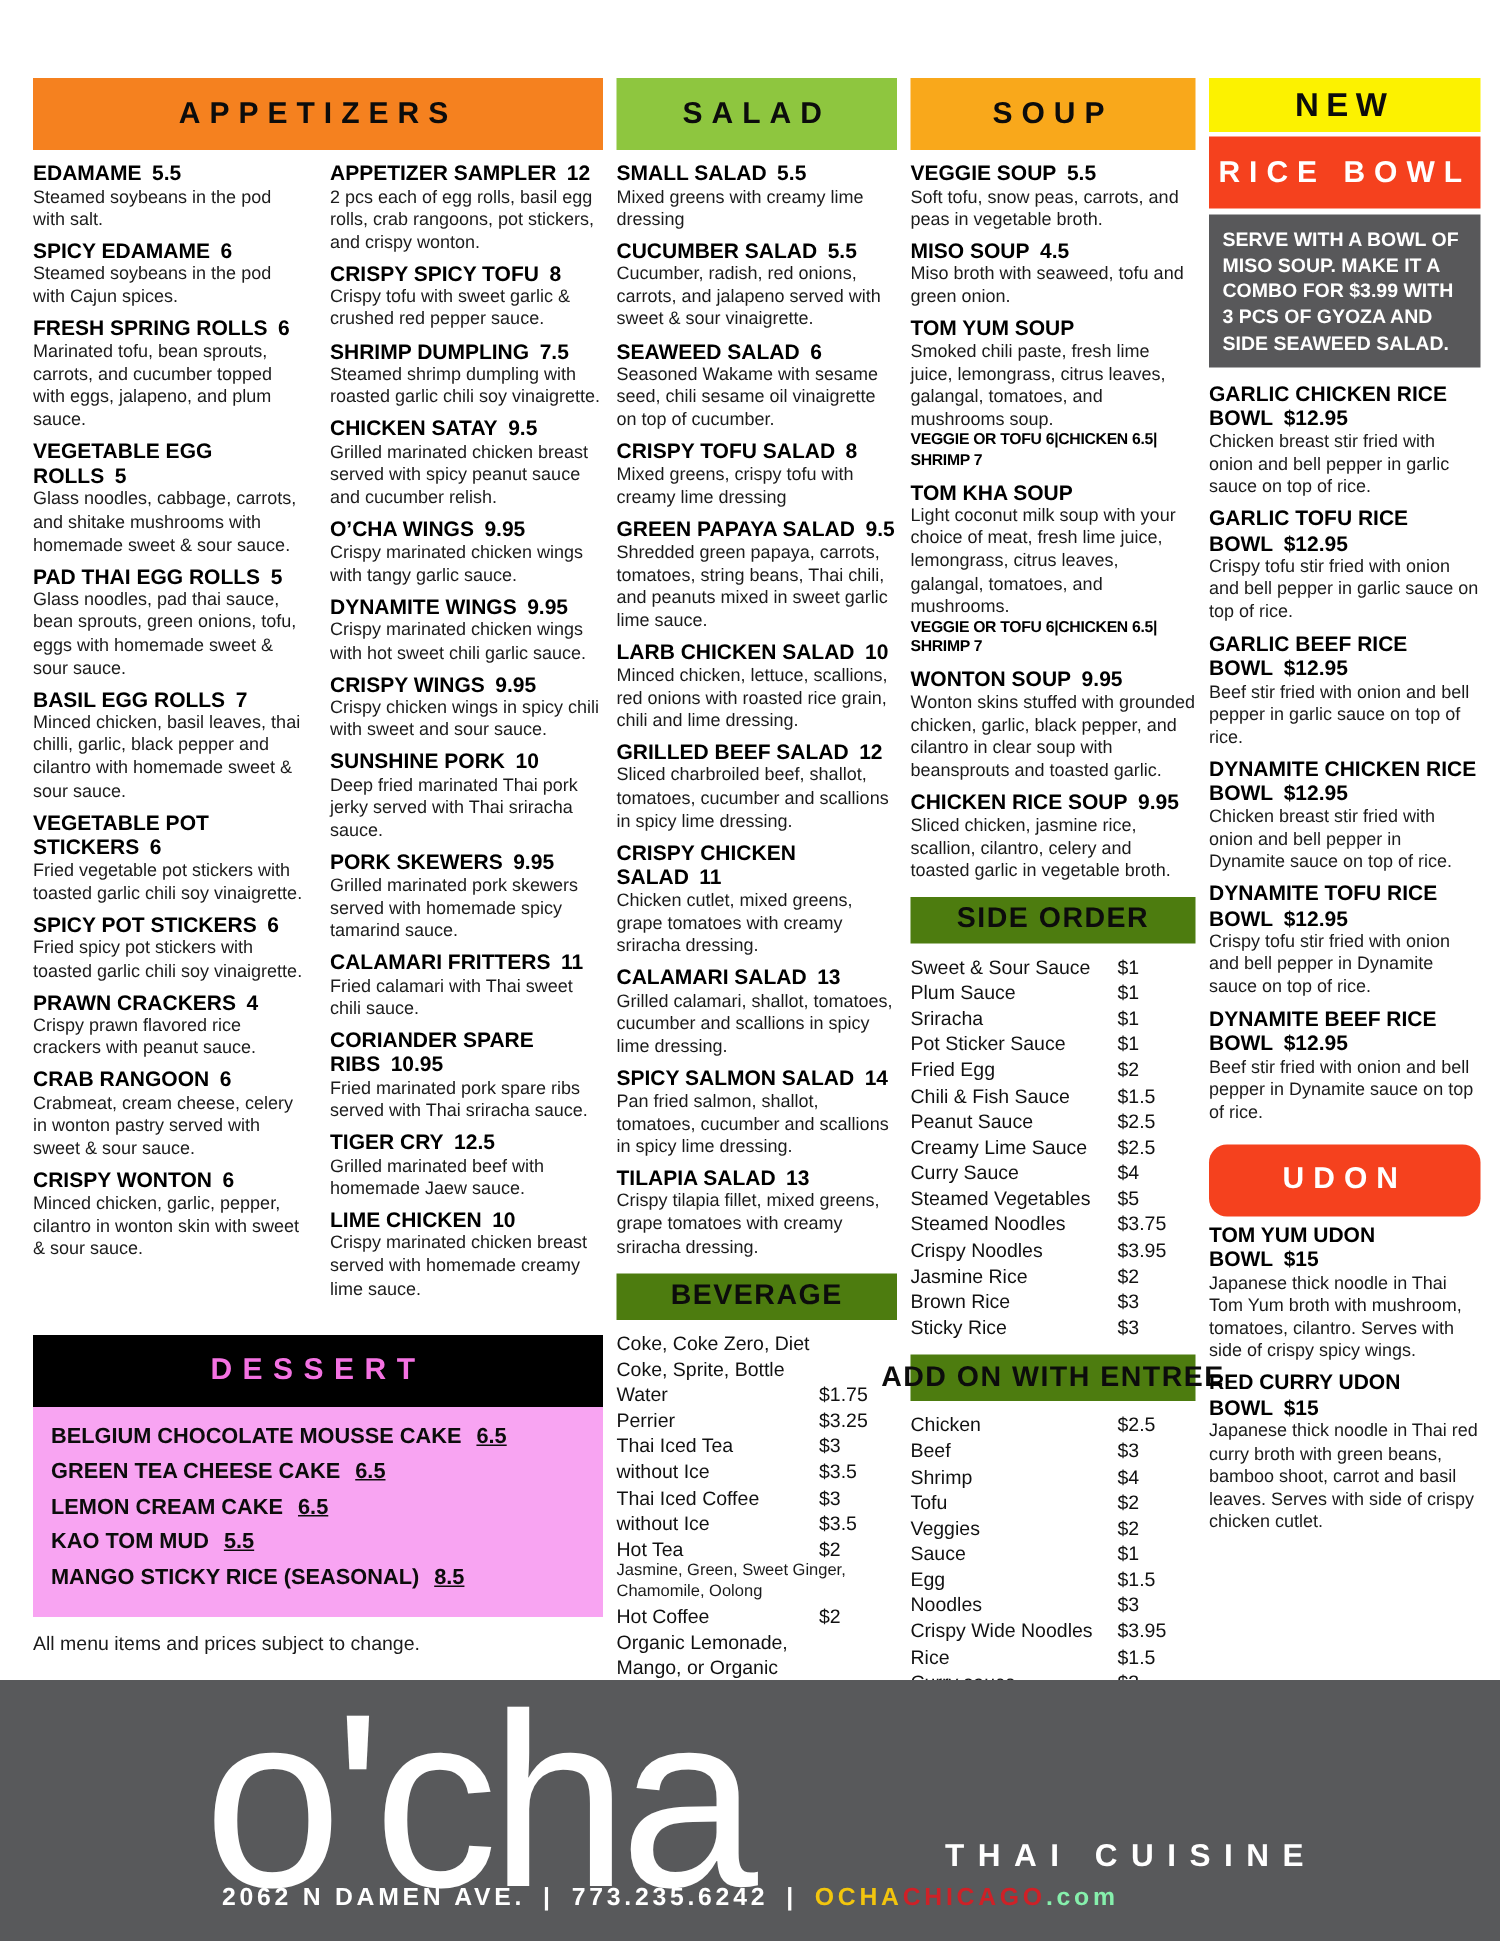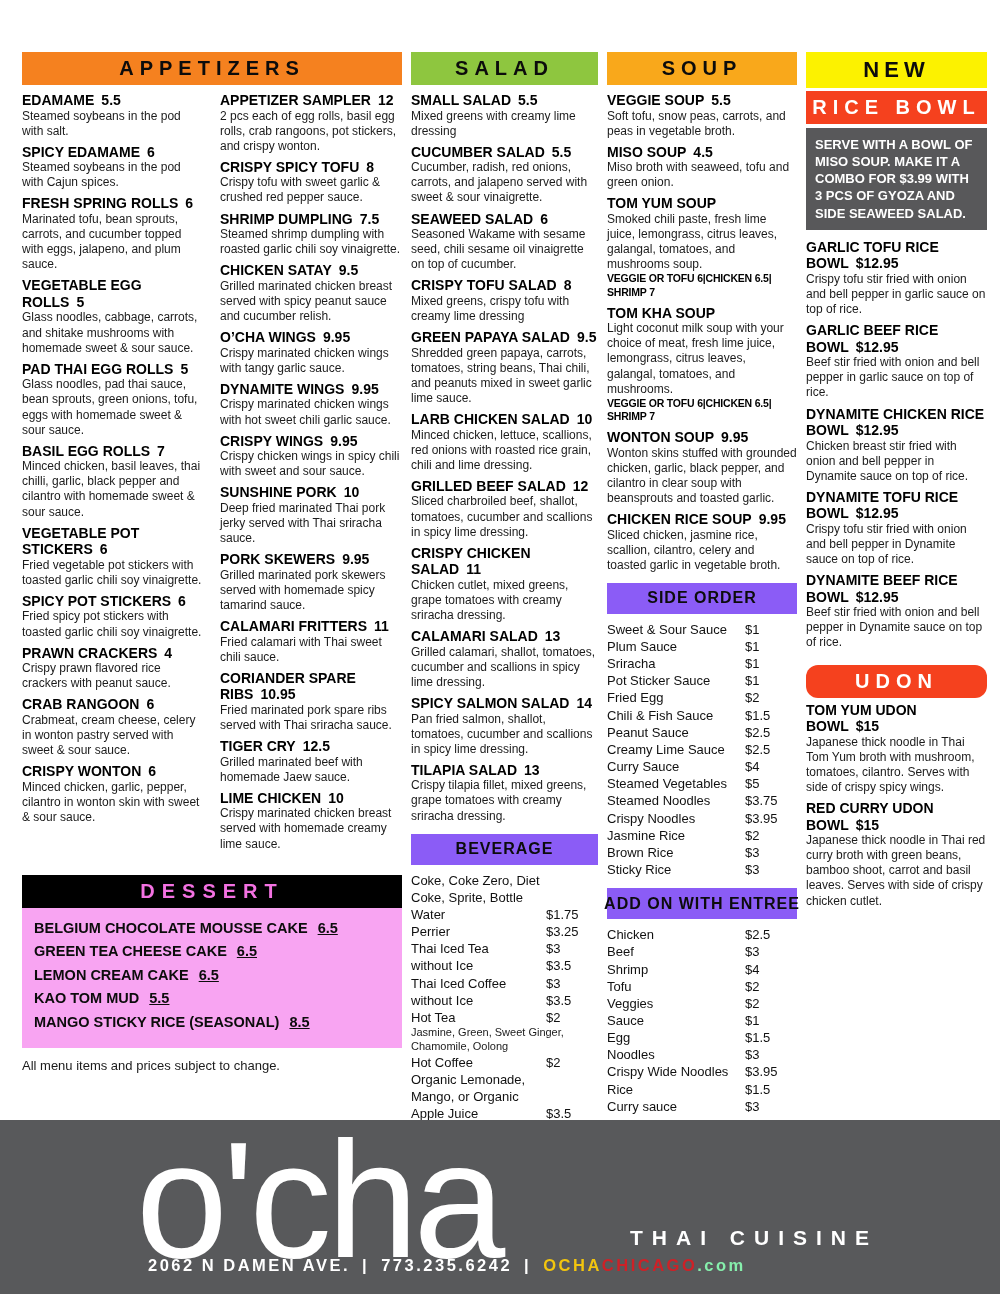--- a/index.html
+++ b/index.html
@@ -10,28 +10,28 @@
   .menu {
     position:absolute; top:52px; left:22px;
     display:flex; gap:9px;
   }
   .col-a { width:380px; }
   .col-b { width:187px; }
   .col-c { width:190px; }
   .col-d { width:181px; }
 
   .sec-header {
-    height:33px; display:flex; align-items:center; justify-content:center;
+    height:48px; display:flex; align-items:center; justify-content:center;
     font-weight:bold; font-size:20px; letter-spacing:6px; color:#0c0c0c;
     margin-bottom:7px; text-align:center; white-space:nowrap;
   }
   .orange  { background:#F5811F; }
   .green   { background:#8EC63F; }
   .amber   { background:#F9A81B; }
-  .gold    { background:#8b5cf6; font-size:16px; letter-spacing:1px; height:31px; margin-top:10px; }
+  .gold    { background:#4d7c0f; font-size:19px; letter-spacing:1px; height:31px; margin-top:10px; }
   .new-header { background:#FCF200; height:36px; font-size:22px; letter-spacing:5px; margin-bottom:3px; }
   .red-header { background:#F5411E; color:#fff; font-size:20px; letter-spacing:6px; margin-bottom:4px; }
   .dessert-header { background:#000; color:#F472E2; font-size:20px; letter-spacing:7px; margin-bottom:0; }
 
   .two-col { display:flex; gap:16px; }
   .subcol { width:182px; }
 
   .item { margin-bottom:5px; }
   .item-title { font-weight:bold; font-size:14px; line-height:1.18; color:#000; }
   .item-price { margin-left:7px; }
@@ -427,20 +427,24 @@
           </div>
         </div>
     </div>
 
     <div class="col-d">
       <div class="sec-header new-header">NEW</div>
       <div class="sec-header red-header">RICE BOWL</div>
       <div class="combo-note">SERVE WITH A BOWL OF MISO SOUP. MAKE IT A COMBO FOR $3.99 WITH 3 PCS OF GYOZA AND SIDE SEAWEED SALAD.</div>
       <div id="rice-bowl-items">
           <div class="item">
+            <div class="item-title">GARLIC CHICKEN RICE BOWL<span class="item-price">$12.95</span></div>
+            <div class="item-desc">Chicken breast stir fried with onion and bell pepper in garlic sauce on top of rice.</div>
+          </div>
+          <div class="item">
             <div class="item-title">GARLIC TOFU RICE BOWL<span class="item-price">$12.95</span></div>
             <div class="item-desc">Crispy tofu stir fried with onion and bell pepper in garlic sauce on top of rice.</div>
           </div>
           <div class="item">
             <div class="item-title">GARLIC BEEF RICE BOWL<span class="item-price">$12.95</span></div>
             <div class="item-desc">Beef stir fried with onion and bell pepper in garlic sauce on top of rice.</div>
           </div>
           <div class="item">
             <div class="item-title">DYNAMITE CHICKEN RICE BOWL<span class="item-price">$12.95</span></div>
             <div class="item-desc">Chicken breast stir fried with onion and bell pepper in Dynamite sauce on top of rice.</div>

